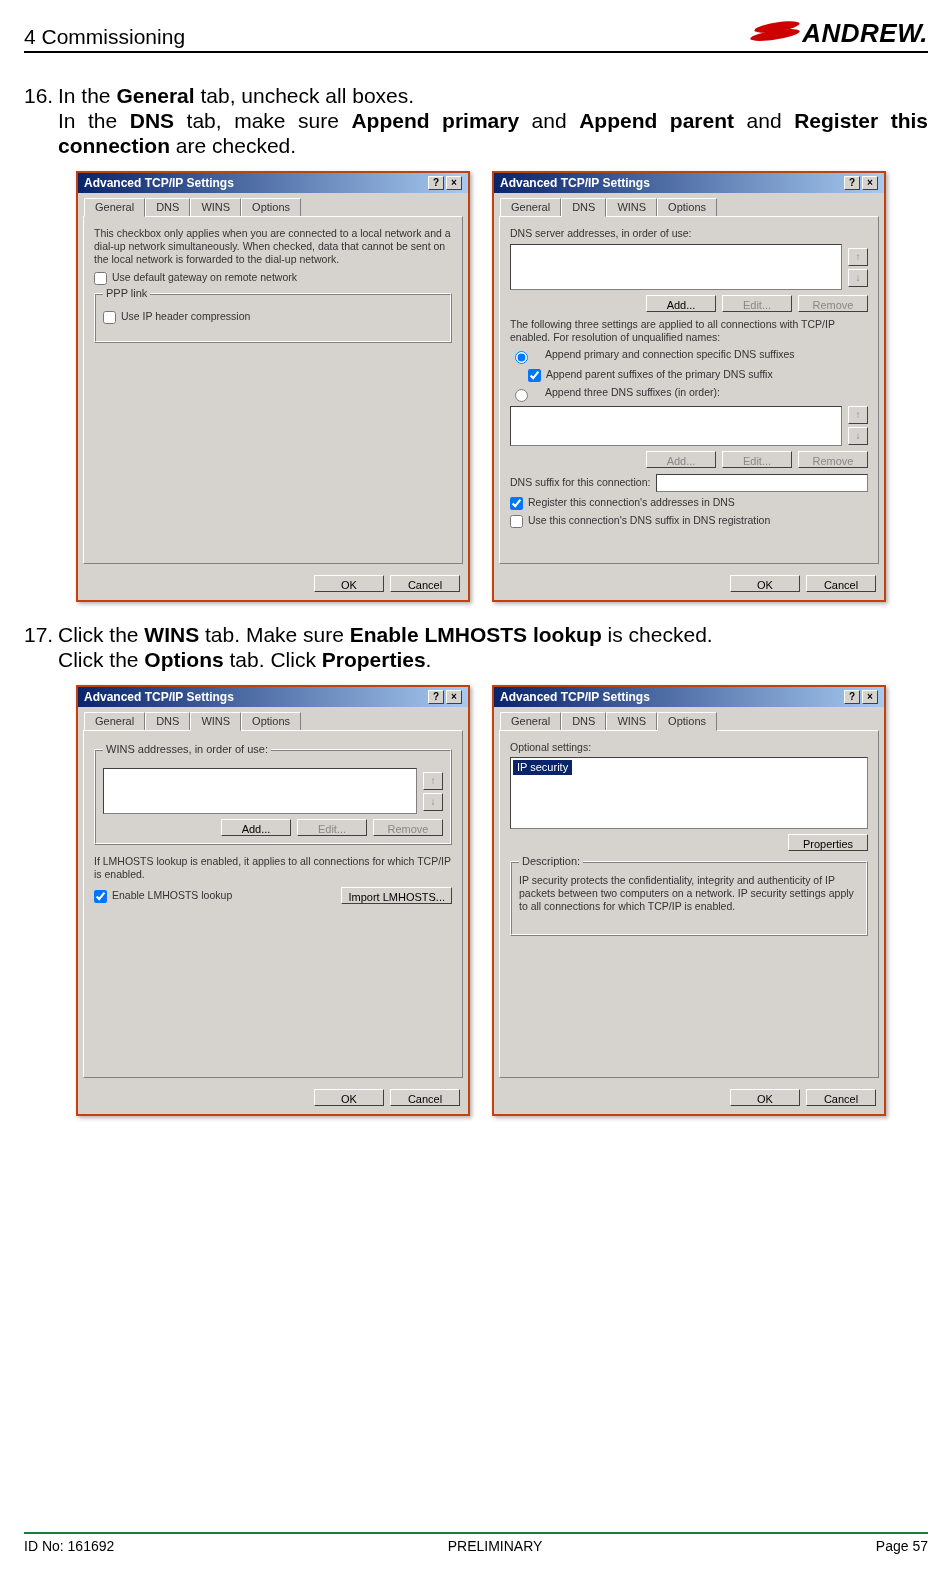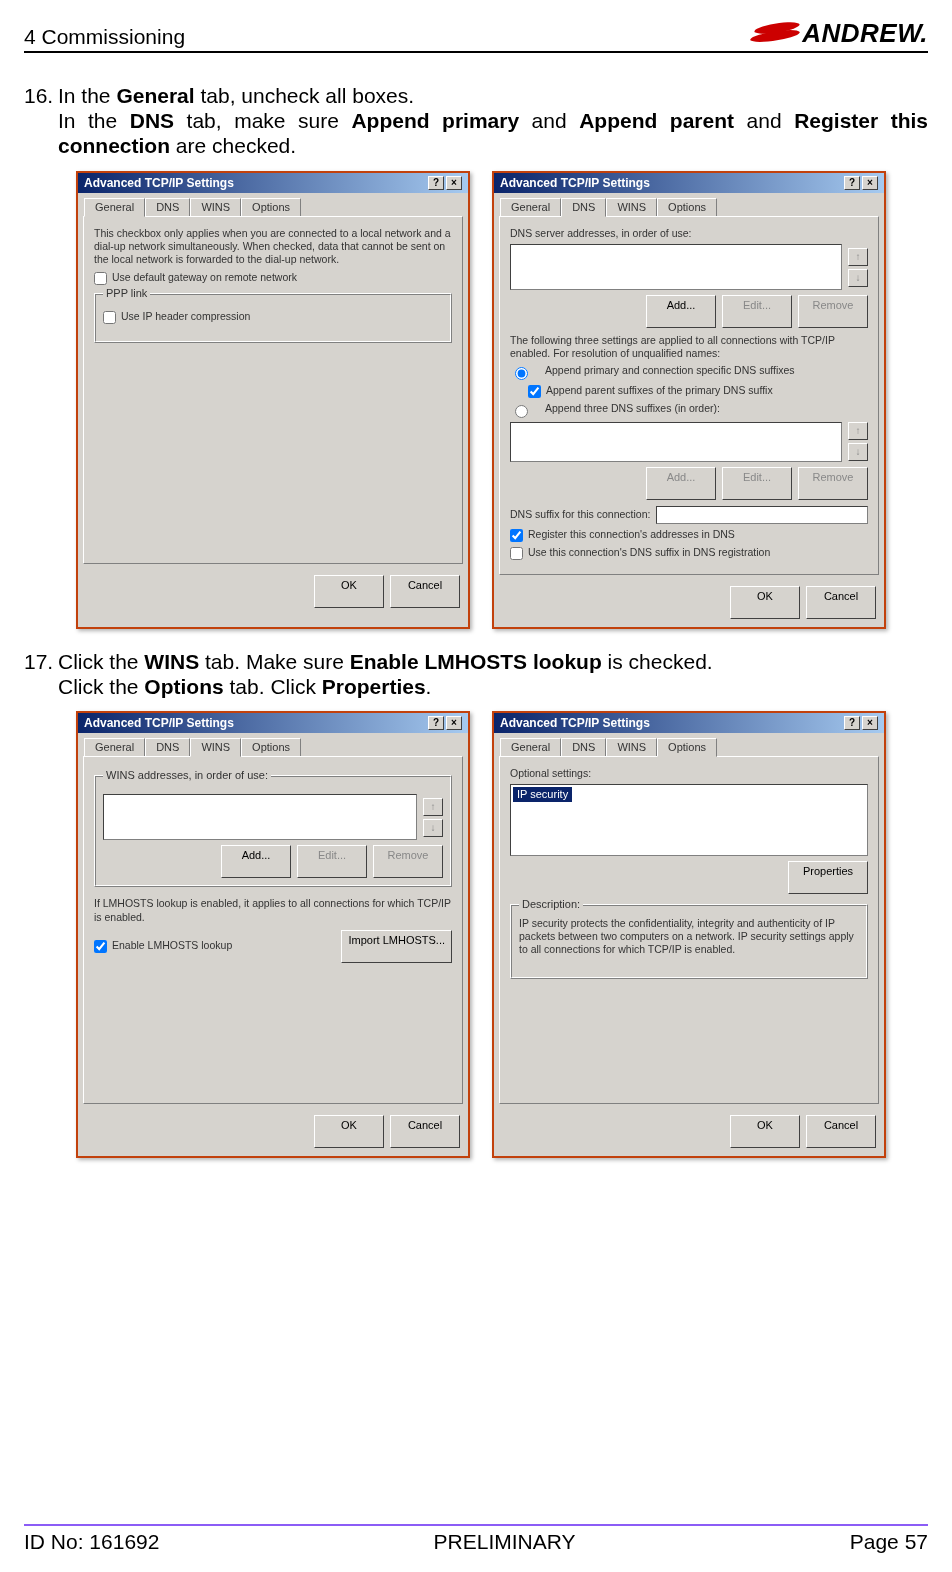--- a/index.html
+++ b/index.html
@@ -24,21 +24,21 @@
   }
   .section-title {
     font-size: 21px;
   }
   .logo {
     font-size: 26px;
     font-weight: bold;
     font-style: italic;
     letter-spacing: 0.5px;
     display: flex;
-    align-items: center;
+    align-items: flex-start;
   }
   .swoosh {
     width: 50px;
     height: 22px;
     position: relative;
     margin-right: 2px;
     margin-bottom: 8px;
   }
   .swoosh::before, .swoosh::after {
     content: "";
@@ -142,21 +142,21 @@
     background: #d6d3ce;
   }
   .dlg-bottom {
     display: flex;
     justify-content: flex-end;
     gap: 6px;
     padding: 6px 8px 8px;
   }
   .btn {
     min-width: 70px;
-    height: 33px;
+    height: 17px;
     background: #d6d3ce;
     border: 1px solid #fff;
     border-right-color: #404040;
     border-bottom-color: #404040;
     font-size: 11px;
     text-align: center;
     line-height: 19px;
     padding: 0 6px;
     color: #000;
   }
@@ -238,25 +238,25 @@
     border-left-color: #404040;
     height: 18px;
     flex: 1;
   }
   .note { font-size: 10.5px; line-height: 1.25; }
   .footer-row {
     position: absolute;
     bottom: 18px;
     left: 24px;
     right: 24px;
-    border-top: 2px solid #8b5cf6;
+    border-top: 2px solid #15803d;
     padding-top: 4px;
     display: flex;
     justify-content: space-between;
-    font-size: 21px;
+    font-size: 14px;
   }
 </style>
 </head>
 <body>
 
 <div class="page">
   <div class="header-row">
     <div class="section-title">4 Commissioning</div>
     <div class="logo">
       <span class="swoosh"></span>

